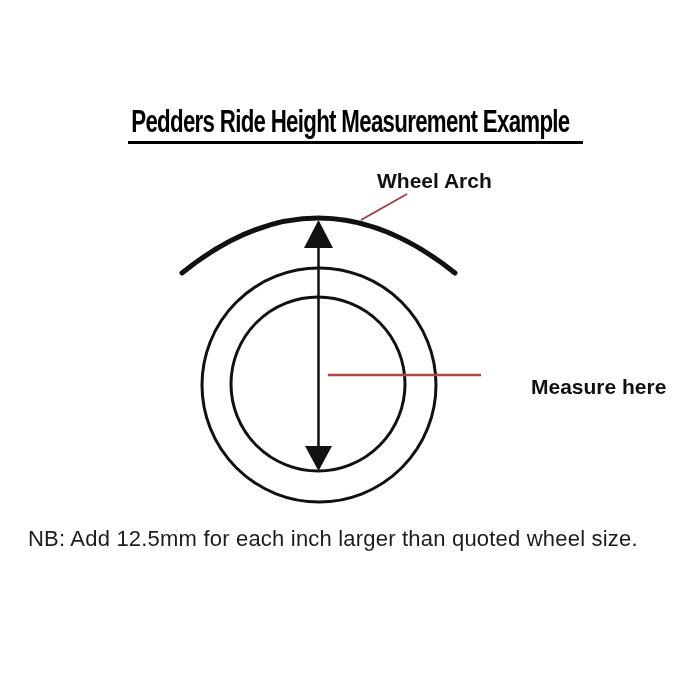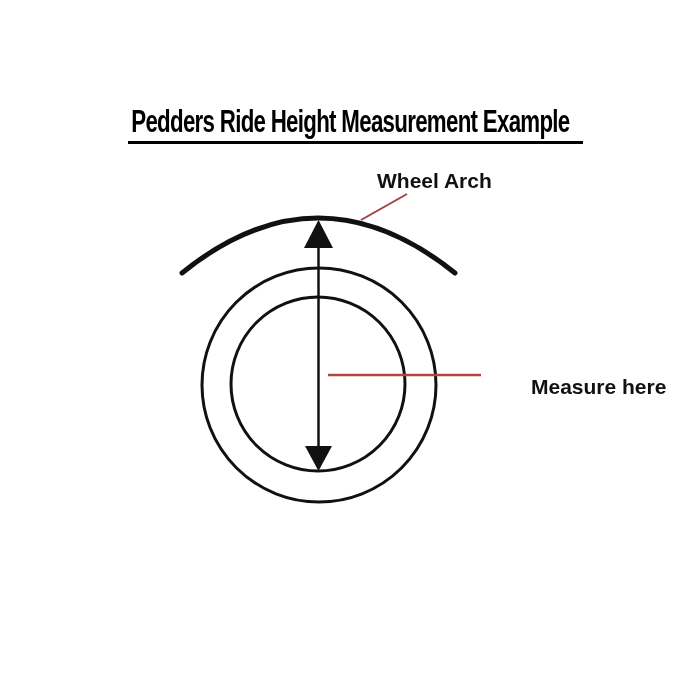--- a/index.html
+++ b/index.html
@@ -105,15 +105,16 @@
     <line x1="407" y1="194" x2="361" y2="220" stroke-width="2" stroke="#9e4147"></line>
 
     <line x1="328" y1="375" x2="481" y2="375" stroke-width="2.5" stroke="#b2453e"></line>
   </svg>
 
   <div class="label wheel-arch-label">Wheel Arch</div>
 
   <div class="label measure-here-label">Measure here</div>
 
   <div class="note">
+    <div>NB: Add 12.5mm for each inch larger than quoted wheel size.</div>
   </div>
 
 </div>
 
 </body></html>

